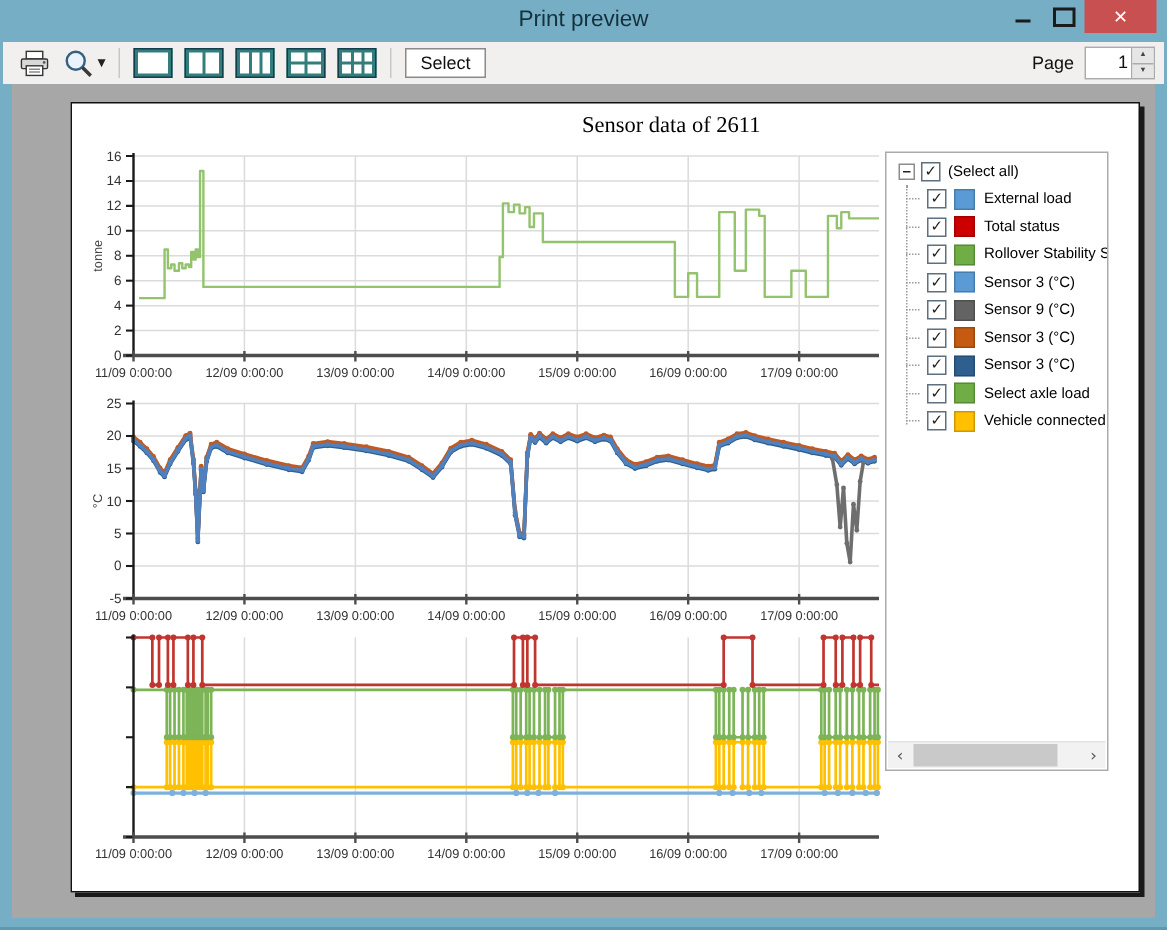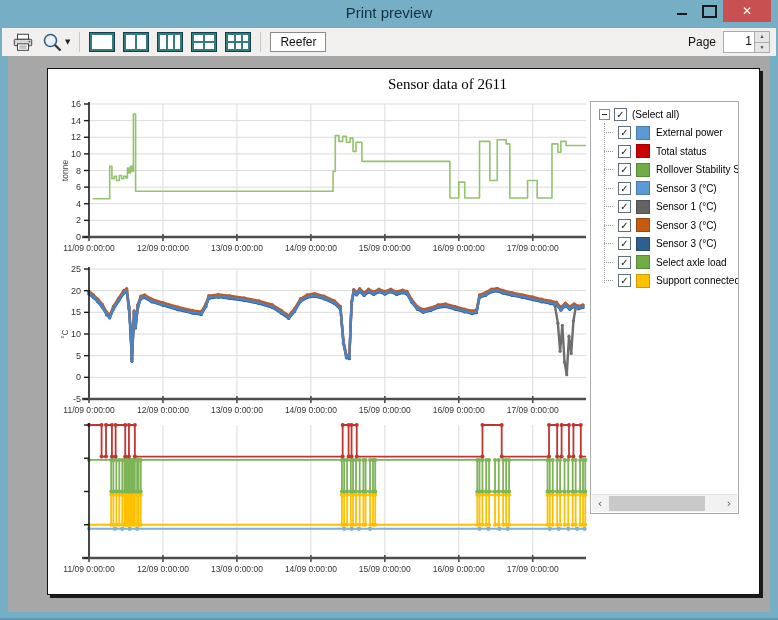--- a/index.html
+++ b/index.html
@@ -145,21 +145,21 @@
       <span class="pgicon pg6">
           <i></i>
           <i></i>
           <i></i>
           <i></i>
           <i></i>
           <i></i>
         </span>
     </button>
     <div class="sep"></div>
-    <button class="close-btn">Reefer</button>
+    <button class="close-btn">Select</button>
     <div class="tb-spacer"></div>
     <span class="page-label">Page</span>
     <div class="spinner">
       <span class="spin-value">1</span>
       <div class="spin-btns">
         <button>▲</button>
         <button>▼</button>
       </div>
     </div>
   </div>
@@ -920,21 +920,21 @@
             <span class="expander">
                 <span class="minus"></span>
               </span>
             <span class="cbx">✓</span>
             <span class="legend-lbl">(Select all)</span>
           </div>
         <div class="legend-row">
               <span class="tree-dash"></span>
               <span class="cbx">✓</span>
               <span class="swatch" style="background: rgb(91, 155, 213);"></span>
-              <span class="legend-lbl">External power</span>
+              <span class="legend-lbl">External load</span>
             </div>
             <div class="legend-row">
               <span class="tree-dash"></span>
               <span class="cbx">✓</span>
               <span class="swatch" style="background: rgb(204, 0, 0);"></span>
               <span class="legend-lbl">Total status</span>
             </div>
             <div class="legend-row">
               <span class="tree-dash"></span>
               <span class="cbx">✓</span>
@@ -944,21 +944,21 @@
             <div class="legend-row">
               <span class="tree-dash"></span>
               <span class="cbx">✓</span>
               <span class="swatch" style="background: rgb(91, 155, 213);"></span>
               <span class="legend-lbl">Sensor 3 (°C)</span>
             </div>
             <div class="legend-row">
               <span class="tree-dash"></span>
               <span class="cbx">✓</span>
               <span class="swatch" style="background: rgb(99, 99, 99);"></span>
-              <span class="legend-lbl">Sensor 1 (°C)</span>
+              <span class="legend-lbl">Sensor 9 (°C)</span>
             </div>
             <div class="legend-row">
               <span class="tree-dash"></span>
               <span class="cbx">✓</span>
               <span class="swatch" style="background: rgb(197, 90, 17);"></span>
               <span class="legend-lbl">Sensor 3 (°C)</span>
             </div>
             <div class="legend-row">
               <span class="tree-dash"></span>
               <span class="cbx">✓</span>
@@ -968,21 +968,21 @@
             <div class="legend-row">
               <span class="tree-dash"></span>
               <span class="cbx">✓</span>
               <span class="swatch" style="background: rgb(112, 173, 71);"></span>
               <span class="legend-lbl">Select axle load</span>
             </div>
             <div class="legend-row">
               <span class="tree-dash"></span>
               <span class="cbx">✓</span>
               <span class="swatch" style="background: rgb(255, 192, 0);"></span>
-              <span class="legend-lbl">Support connected</span>
+              <span class="legend-lbl">Vehicle connected</span>
             </div>
           </div>
         <div class="hscroll">
           <span class="arr">‹</span>
           <div class="track">
             <div class="thumb"></div>
           </div>
           <span class="arr">›</span>
         </div>
       </div>

